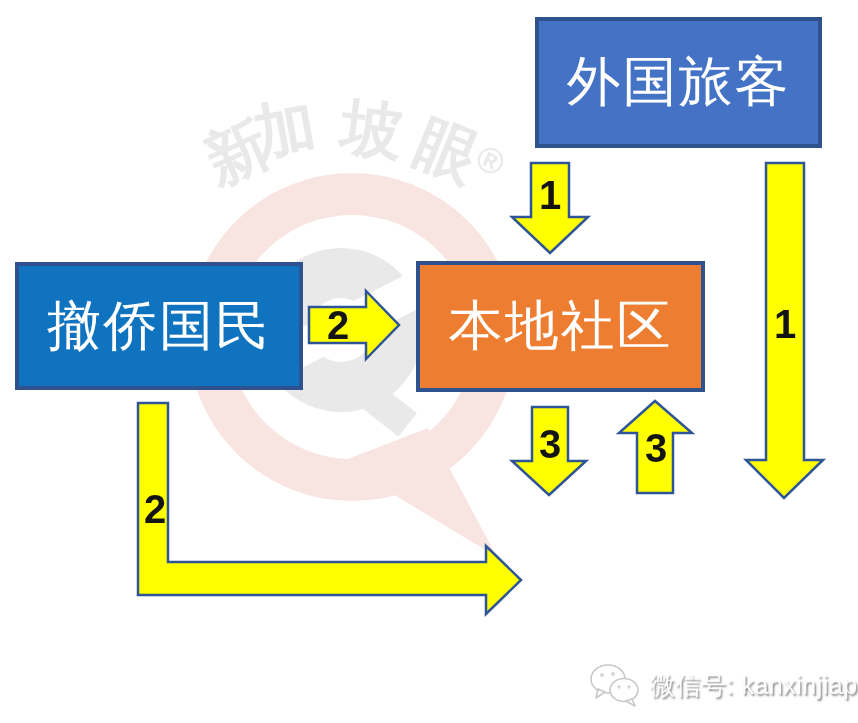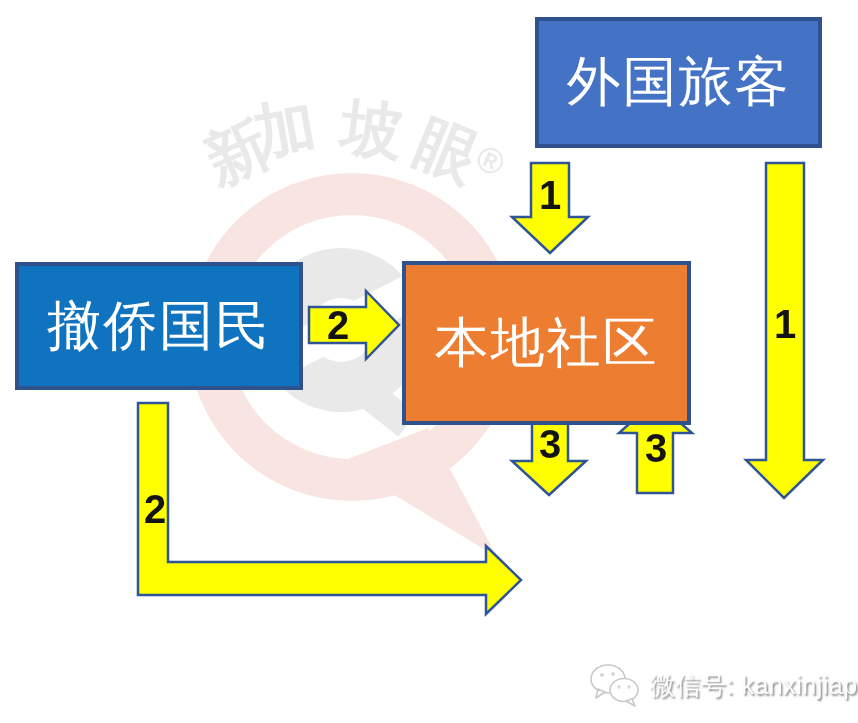--- a/index.html
+++ b/index.html
@@ -30,21 +30,21 @@
     box-sizing:border-box;
     border:4px solid #2F528F;
     display:flex;align-items:center;justify-content:center;
     color:#ffffff;
     font-size:54px;
     letter-spacing:2px;
     z-index:2;
   }
   #box-foreign   {left:535px;top:17px; width:287px;height:131px;background:var(--c-foreign,#4472C4);}
   #box-evacuated {left:15px; top:262px;width:288px;height:128px;background:var(--c-evac,#1073BF);}
-  #box-community {left:402px;top:261px;width:289px;height:164px;background:var(--c-comm,#ED7D31);}
+  #box-community {left:416px;top:261px;width:289px;height:131px;background:var(--c-comm,#ED7D31);}
   #box-dorm      {left:535px;top:512px;width:287px;height:131px;background:var(--c-dorm,#00B050);}
   
   .arrow-layer{position:absolute;inset:0;z-index:1;}
   .arrow{
     fill:var(--c-arrow,#FFFF00);
     stroke:var(--c-arrow-border,#2F5597);
     stroke-width:2.5;
     stroke-linejoin:miter;
   }
   .arrow-label{

